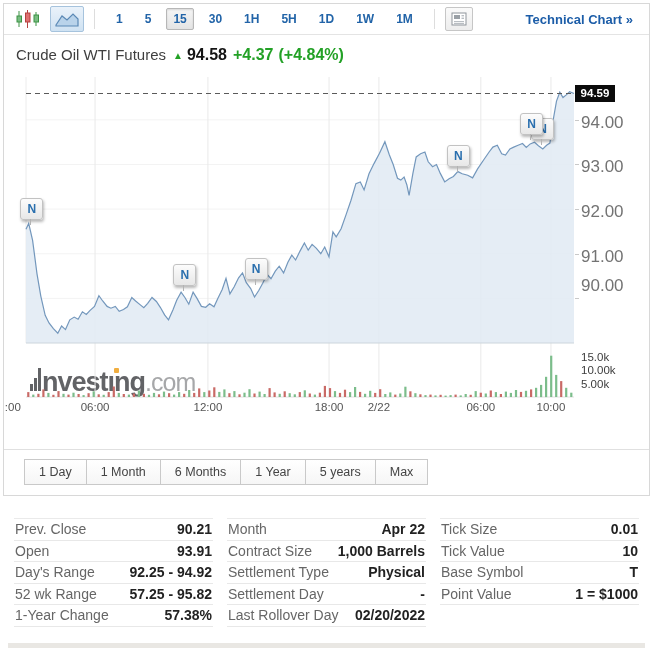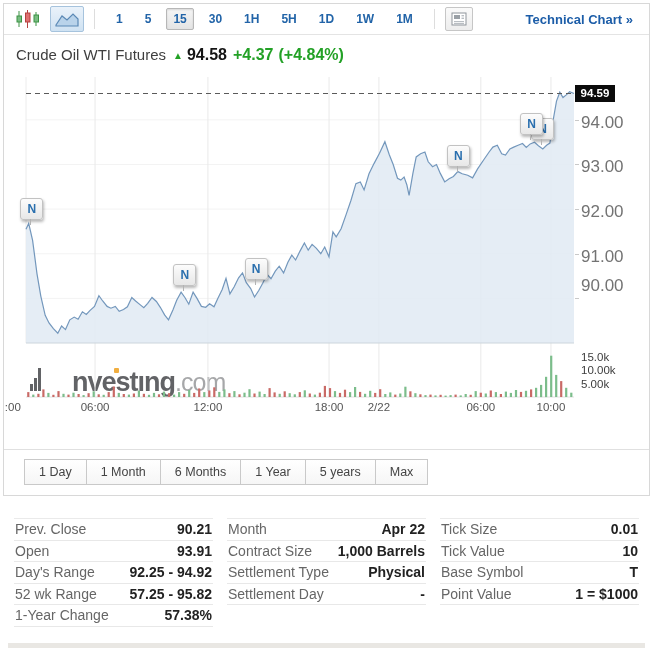--- a/index.html
+++ b/index.html
@@ -29,21 +29,21 @@
   .ylab{position:absolute;left:577px;width:46px;font-size:17px;color:#737373;}
   .ytick{position:absolute;left:571px;width:4px;height:1px;background:#c9c9c9;}
   .vlab{position:absolute;left:577px;width:50px;font-size:11.5px;color:#3d3d3d;}
   .xlab{position:absolute;top:327px;font-size:11.5px;color:#555;transform:translateX(-50%);white-space:nowrap;}
   .ptag{position:absolute;left:571px;width:40px;height:17px;background:#0b0b0b;color:#fff;font-size:11.5px;font-weight:bold;text-align:center;line-height:17px;}
   .nmark{position:absolute;width:21px;height:20px;border:1px solid #c2c2c2;border-radius:3px;background:linear-gradient(#fcfcfc,#e7e7e7);box-shadow:1px 2px 3px rgba(0,0,0,.28);color:#2a6fae;font-weight:bold;font-size:12px;text-align:center;line-height:20px;cursor:pointer;}
   .nmark::after{content:"";position:absolute;left:9px;top:100%;width:1px;height:6px;background:#b3b3b3;}
   .watermark{position:absolute;left:26px;top:293px;height:30px;opacity:.92;white-space:nowrap;}
   .wm-bars{display:inline-block;vertical-align:baseline;}
   .wm-bars i{display:inline-block;background:#55565a;width:3px;margin-right:1px;}
-  .wm-text{font-size:27px;font-weight:bold;color:#55565a;letter-spacing:-1px;padding-left:30px;}
+  .wm-text{font-size:27px;font-weight:bold;color:#55565a;letter-spacing:-1px;}
   .wm-dot{position:absolute;left:84px;top:1px;width:5px;height:5px;background:#f0a830;border-radius:1px;}
   .wm-com{font-size:25px;color:#9fa0a2;letter-spacing:-1px;}
   
   .ranges{border-top:1px solid #e0e0e0;padding:9px 0 10px 21px;display:flex;}
   .rbtn{border:1px solid #c9c9c9;margin-left:-1px;padding:5px 14px;font-size:12.5px;color:#444;background:linear-gradient(#fff,#f6f6f6);cursor:pointer;white-space:nowrap;}
   
   .quote-table{margin:22px 14px 0 14px;display:grid;grid-template-columns:1fr 1fr 1fr;column-gap:14px;}
   .qcol{border-top:1px solid #eaeaea;}
   .qrow{display:flex;justify-content:space-between;align-items:center;border-bottom:1px solid #e8e8e8;padding:3px 1px 3px 1px;font-size:14px;height:14.5px;}
   .qlabel{color:#666;}
@@ -308,20 +308,24 @@
         <span class="qval">1,000 Barrels</span>
       </div>
       <div class="qrow">
         <span class="qlabel">Settlement Type</span>
         <span class="qval">Physical</span>
       </div>
       <div class="qrow">
         <span class="qlabel">Settlement Day</span>
         <span class="qval">-</span>
       </div>
+      <div class="qrow">
+        <span class="qlabel">Last Rollover Day</span>
+        <span class="qval">02/20/2022</span>
+      </div>
     </div>
     <div class="qcol">
       <div class="qrow">
         <span class="qlabel">Tick Size</span>
         <span class="qval">0.01</span>
       </div>
       <div class="qrow">
         <span class="qlabel">Tick Value</span>
         <span class="qval">10</span>
       </div>

